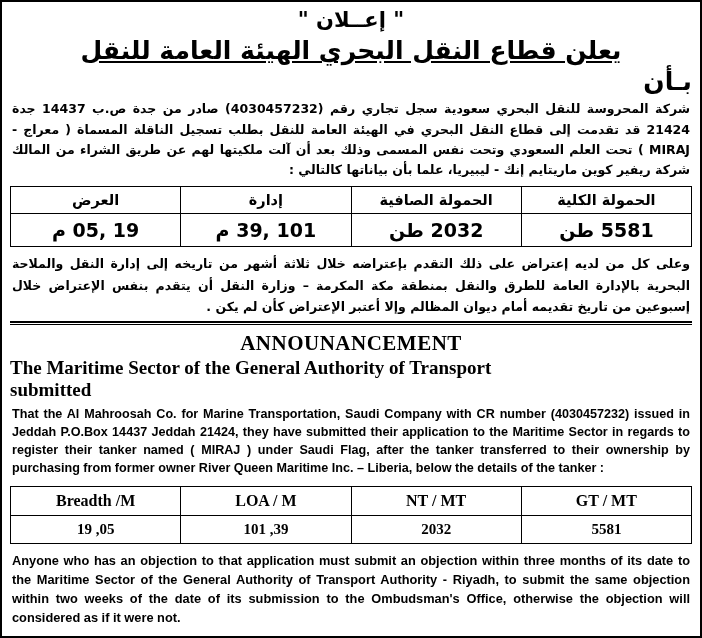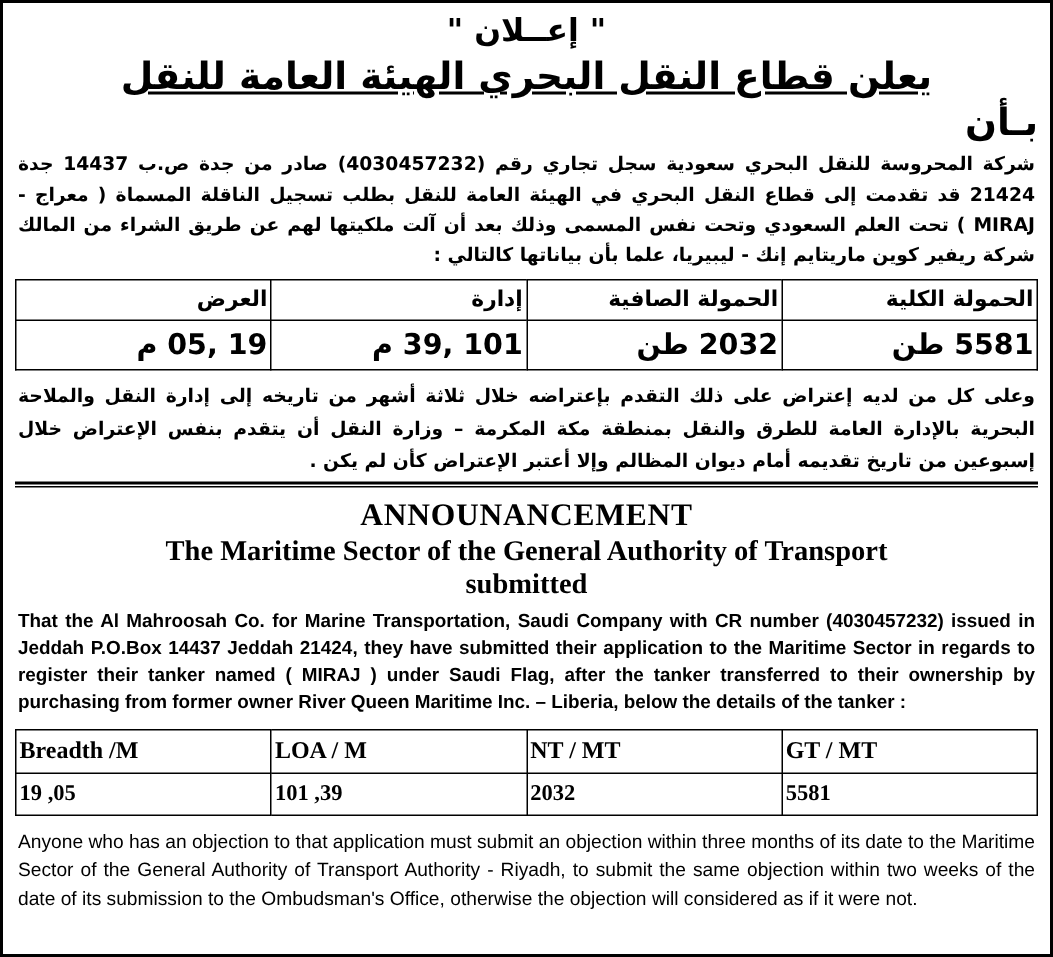--- a/index.html
+++ b/index.html
@@ -61,20 +61,21 @@
     padding: 0 2px;
     margin: 2px 0 6px 0;
   }
   table.tbl {
     width: 100%;
     border-collapse: collapse;
     table-layout: fixed;
   }
   table.tbl td, table.tbl th {
     border: 1.5px solid #000;
+    text-align: center;
     padding: 5px 2px;
   }
   .ar-tbl th {
     font-size: 14.5px;
     font-weight: bold;
     font-family: "DejaVu Sans", sans-serif;
   }
   .ar-tbl td {
     font-size: 19px;
     font-weight: bold;
@@ -106,21 +107,20 @@
     font-family: "Liberation Serif", serif;
   }
   .en-h1 {
     text-align: center;
     font-size: 21px;
     font-weight: bold;
     letter-spacing: 0.5px;
     margin: 4px 0 1px 0;
   }
   .en-h2 {
-    text-align: center;
     font-size: 19px;
     font-weight: bold;
     line-height: 1.15;
     margin: 0 0 2px 0;
   }
   .en-h2 .l2 {
     display: block;
   }
   .en-body {
     font-family: "Liberation Sans", sans-serif;
@@ -138,21 +138,21 @@
   }
   .en-tbl td {
     font-size: 15px;
     font-weight: bold;
     font-family: "Liberation Serif", serif;
     padding: 7px 2px;
   }
   .en-foot {
     font-family: "Liberation Sans", sans-serif;
     font-size: 12.8px;
-    font-weight: normal;
+    font-weight: bold;
     line-height: 1.5;
     text-align: justify;
     margin: 7px 2px 0 2px;
   }
 </style>
 </head>
 <body>
 
 <div class="page">
   <div class="inner">

